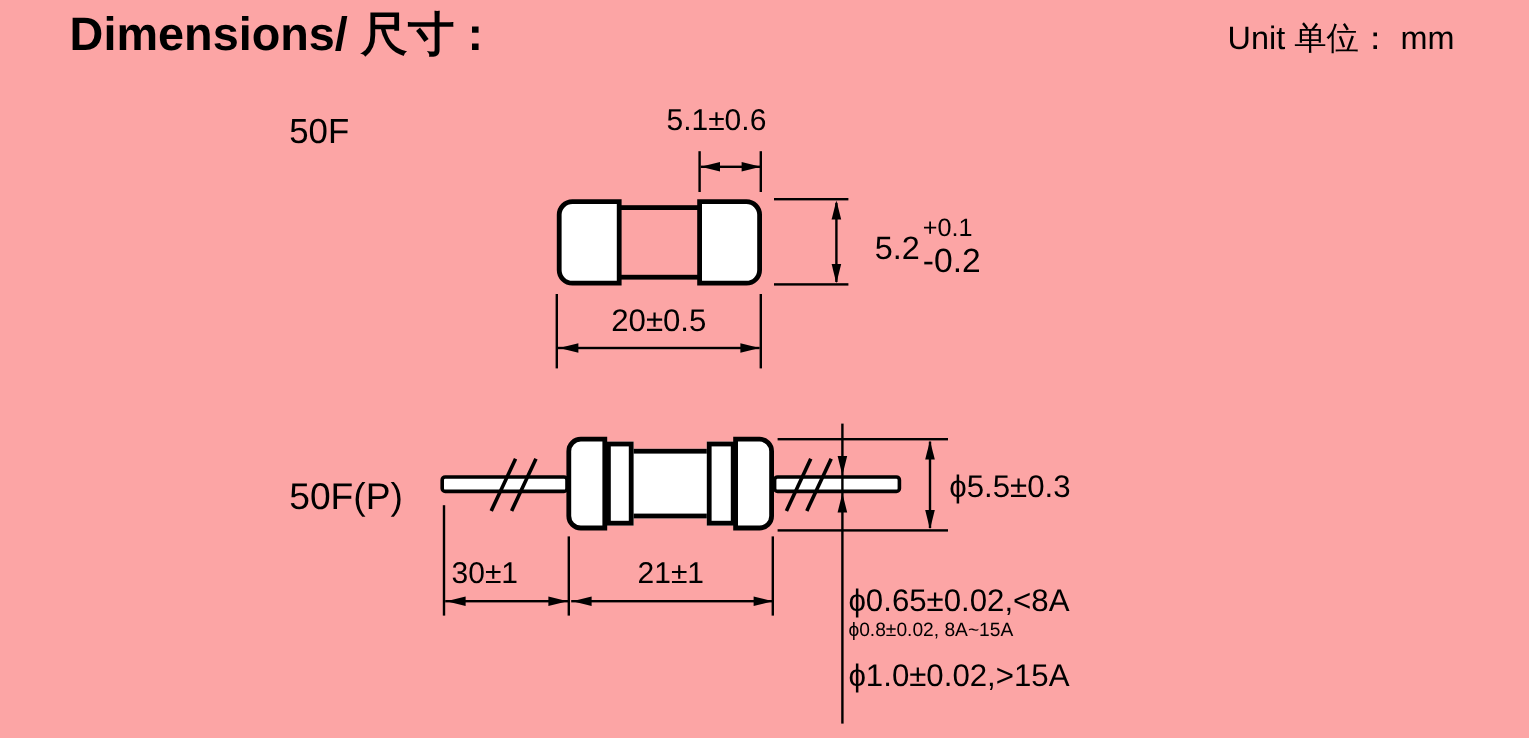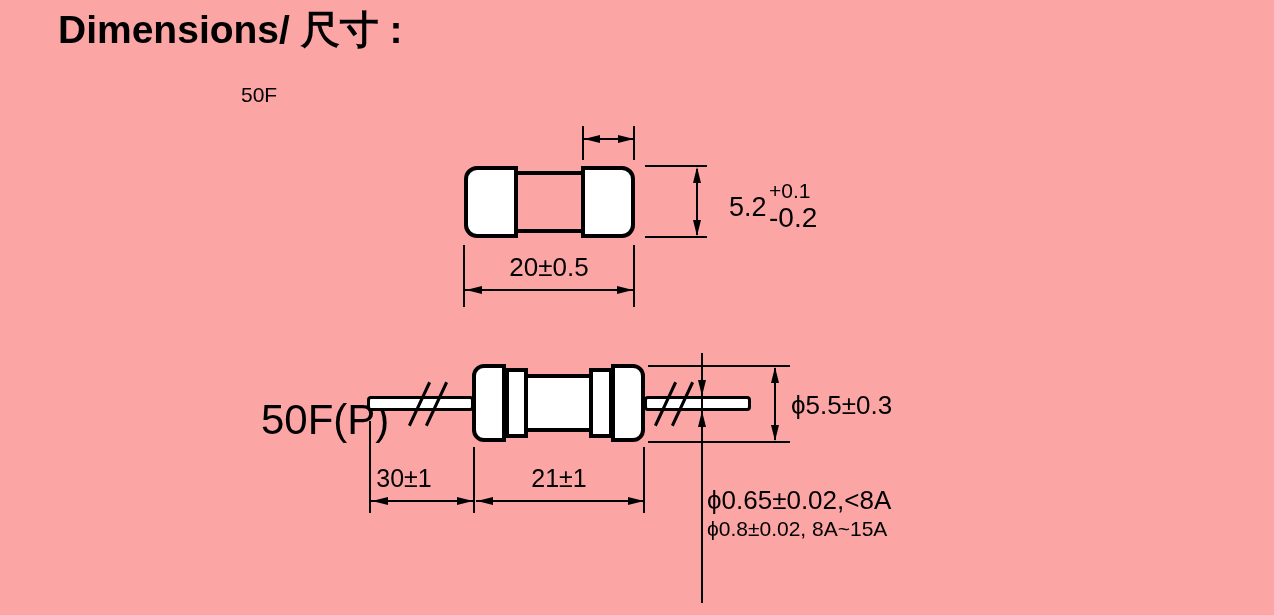--- a/index.html
+++ b/index.html
@@ -23,27 +23,29 @@
   .aR{border-top:4px solid transparent;border-bottom:4px solid transparent;border-left:16px solid #000;}
   .aU{border-left:4px solid transparent;border-right:4px solid transparent;border-bottom:16px solid #000;}
   .aD{border-left:4px solid transparent;border-right:4px solid transparent;border-top:16px solid #000;}
 </style>
 </head>
 <body>
 
 <div id="canvas">
 
   <div class="txt" style="left:58px;top:8px;font-size:39px;font-weight:700;">Dimensions/ 尺寸 :</div>
+  <div class="txt" style="left:1023px;top:17px;font-size:27px;">Unit 单位： mm</div>
 
-  <div class="txt" style="left:241px;top:83px;font-size:21px;">50F</div>
+  <div class="txt" style="left:241px;top:94px;font-size:29px;">50F</div>
 
   <div class="tube" style="left:516px;top:171px;width:66px;height:62px;"></div>
   <div class="shape" style="left:464px;top:166px;width:54px;height:72px;border-radius:13px 0 0 13px;background:#fff;"></div>
   <div class="shape" style="left:581px;top:166px;width:54px;height:72px;border-radius:0 13px 13px 0;background:#fff;"></div>
 
+  <div class="txt ctr" style="left:537px;top:86px;width:120px;font-size:25px;">5.1±0.6</div>
   <div class="ln" style="left:582px;top:126px;width:2px;height:34px;"></div>
   <div class="ln" style="left:633px;top:126px;width:2px;height:34px;"></div>
   <div class="ln" style="left:584px;top:138px;width:50px;height:2px;"></div>
   <div class="arr aL" style="left:584px;top:135px;"></div>
   <div class="arr aR" style="left:618px;top:135px;"></div>
 
   <div class="ln" style="left:645px;top:165px;width:62px;height:2px;"></div>
   <div class="ln" style="left:645px;top:236px;width:62px;height:2px;"></div>
   <div class="ln" style="left:696px;top:169px;width:2px;height:66px;"></div>
   <div class="arr aU" style="left:693px;top:167px;"></div>
@@ -52,21 +54,21 @@
   <div class="txt" style="left:769px;top:179px;font-size:21px;">+0.1</div>
   <div class="txt" style="left:769px;top:202px;font-size:28px;">-0.2</div>
 
   <div class="ln" style="left:463px;top:245px;width:2px;height:62px;"></div>
   <div class="ln" style="left:633px;top:245px;width:2px;height:62px;"></div>
   <div class="txt ctr" style="left:489px;top:253px;width:120px;font-size:26px;">20±0.5</div>
   <div class="ln" style="left:465px;top:289px;width:168px;height:2px;"></div>
   <div class="arr aL" style="left:466px;top:286px;"></div>
   <div class="arr aR" style="left:617px;top:286px;"></div>
 
-  <div class="txt" style="left:241px;top:396px;font-size:42px;margin-left:20px;">50F(P)</div>
+  <div class="txt" style="left:241px;top:396px;font-size:31px;">50F(P)</div>
 
   <div class="lead" style="left:367px;top:396px;width:107px;height:15px;"></div>
   <div class="lead" style="left:644px;top:396px;width:107px;height:15px;"></div>
 
   <div class="slash" style="left:418px;top:380px;"></div>
   <div class="slash" style="left:435px;top:380px;"></div>
   <div class="slash" style="left:664px;top:380px;"></div>
   <div class="slash" style="left:681px;top:380px;"></div>
 
   <div class="tube" style="left:526px;top:374px;width:65px;height:58px;background:#fff;"></div>
@@ -92,15 +94,16 @@
   <div class="txt ctr" style="left:354px;top:464px;width:100px;font-size:25px;">30±1</div>
   <div class="txt ctr" style="left:509px;top:464px;width:100px;font-size:25px;">21±1</div>
   <div class="ln" style="left:371px;top:500px;width:103px;height:2px;"></div>
   <div class="arr aL" style="left:372px;top:497px;"></div>
   <div class="arr aR" style="left:457px;top:497px;"></div>
   <div class="ln" style="left:476px;top:500px;width:168px;height:2px;"></div>
   <div class="arr aL" style="left:477px;top:497px;"></div>
   <div class="arr aR" style="left:628px;top:497px;"></div>
 
   <div class="txt" style="left:707px;top:486px;font-size:26px;">ϕ0.65±0.02,&lt;8A</div>
-  <div class="txt" style="left:707px;top:517px;font-size:21px;">ϕ0.8±0.02, 8A~15A</div>
+  <div class="txt" style="left:707px;top:517px;font-size:16px;">ϕ0.8±0.02, 8A~15A</div>
+  <div class="txt" style="left:707px;top:549px;font-size:26px;">ϕ1.0±0.02,&gt;15A</div>
 
 </div>
 
 </body></html>

